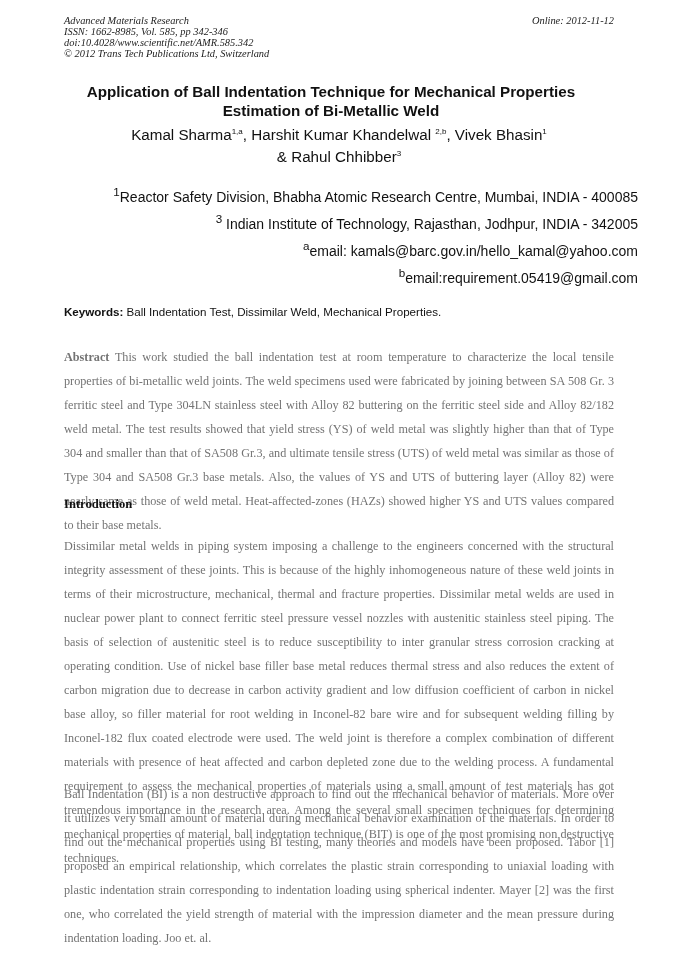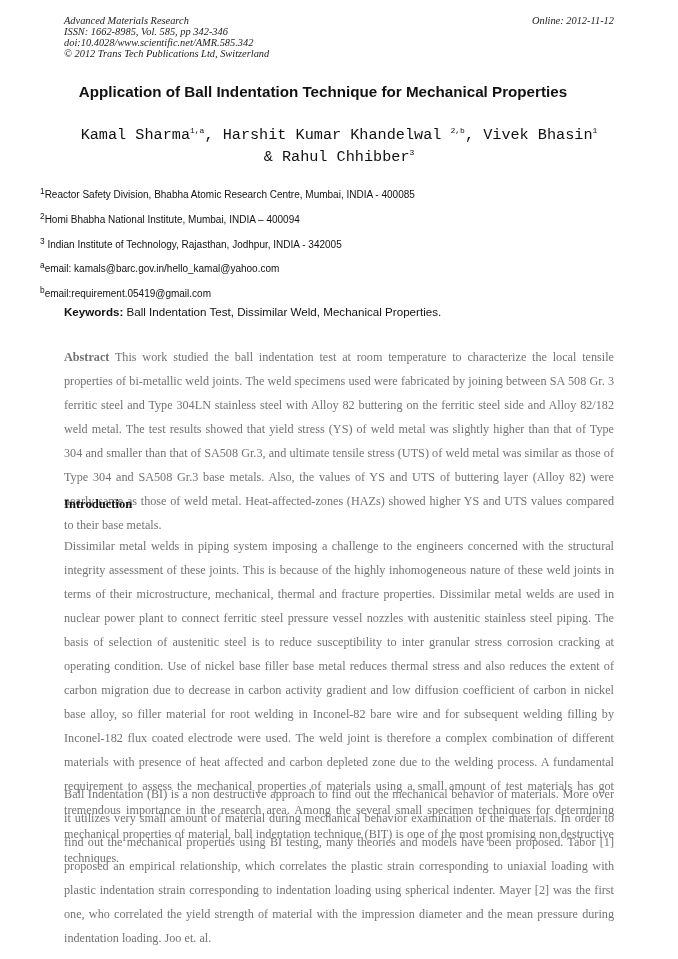--- a/index.html
+++ b/index.html
@@ -3,28 +3,28 @@
 <meta charset="utf-8">
 <style>
   html, body { margin: 0; padding: 0; background: #ffffff; }
   body { width: 678px; height: 959px; position: relative; overflow: hidden; color: #111; }
   .page { position: absolute; left: 0; top: 0; width: 678px; height: 959px; background: #fff; }
 
   .hdr { position: absolute; font-family: "Liberation Serif", serif; font-style: italic; font-size: 10.4px; line-height: 11px; color: #222; }
   .hdr-left { left: 64px; top: 15px; }
   .hdr-right { right: 64px; top: 15px; text-align: left; }
 
-  .title { position: absolute; left: 24px; width: 598px; top: 82px; text-align: center;
+  .title { position: absolute; left: 32px; width: 598px; top: 82px; text-align: center;
            font-family: "Liberation Sans", sans-serif; font-weight: bold; font-size: 15.2px; line-height: 19px; color: #111; }
   .authors { position: absolute; left: 40px; width: 598px; top: 124px; text-align: center;
-             font-family: Liberation Mono, monospace; font-size: 15.2px; line-height: 22px; color: #111; }
+             font-family: Liberation Sans, sans-serif; font-size: 15.2px; line-height: 22px; color: #111; }
   .authors sup, .affil sup { font-size: 8px; vertical-align: super; line-height: 0; }
 
-  .affils { position: absolute; left: 40px; width: 598px; top: 181px; text-align: left;
-            font-family: "Liberation Sans", sans-serif; font-size: 10px; line-height: 21.5px; color: #111; }
+  .affils { position: absolute; left: 40px; width: 598px; top: 181px; text-align: right;
+            font-family: "Liberation Sans", sans-serif; font-size: 14px; line-height: 21.5px; color: #111; }
   .affils div { white-space: nowrap; }
 
   .keywords { position: absolute; left: 64px; top: 305px; width: 560px;
               font-family: "Liberation Sans", sans-serif; font-size: 11.6px; line-height: 14px; color: #111; }
   .keywords b { font-weight: bold; }
 
   .body-text { position: absolute; left: 64px; width: 550px;
                font-family: "Liberation Serif", serif; font-size: 12.2px; line-height: 24px;
                text-align: justify; color: #737373; }
   .abstract { top: 345px; }
@@ -41,34 +41,34 @@
   <div class="hdr hdr-left">
     <div>Advanced Materials Research</div>
     <div>ISSN: 1662-8985, Vol. 585, pp 342-346</div>
     <div>doi:10.4028/www.scientific.net/AMR.585.342</div>
     <div>© 2012 Trans Tech Publications Ltd, Switzerland</div>
   </div>
   <div class="hdr hdr-right">Online: 2012-11-12</div>
 
   <div class="title">
     <div>Application of Ball Indentation Technique for Mechanical Properties</div>
+    <div>Estimation of Bi-Metallic Weld</div>
   </div>
 
   <div class="authors">
     <div>
       <span>Kamal Sharma</span><sup>1,a</sup><span>, </span><span>Harshit Kumar Khandelwal </span><sup>2,b</sup><span>, </span><span>Vivek Bhasin</span><sup>1</sup>
     </div>
     <div>
       <span>&amp; Rahul Chhibber</span><sup>3</sup>
     </div>
   </div>
 
   <div class="affils">
     <div><sup>1</sup><span>Reactor Safety Division, Bhabha Atomic Research Centre, Mumbai, INDIA - 400085</span></div>
-    <div><sup>2</sup><span>Homi Bhabha National Institute, Mumbai, INDIA – 400094</span></div>
     <div><sup>3</sup><span> Indian Institute of Technology, Rajasthan, Jodhpur, INDIA - 342005</span></div>
     <div><sup>a</sup><span>email: kamals@barc.gov.in/hello_kamal@yahoo.com</span></div>
     <div><sup>b</sup><span>email:requirement.05419@gmail.com</span></div>
   </div>
 
   <div class="keywords"><b>Keywords:</b><span> Ball Indentation Test, Dissimilar Weld, Mechanical Properties.</span></div>
 
   <div class="body-text abstract"><b>Abstract</b><span> This work studied the ball indentation test at room temperature to characterize the local tensile properties of bi-metallic weld joints. The weld specimens used were fabricated by joining between SA 508 Gr. 3 ferritic steel and Type 304LN stainless steel with Alloy 82 buttering on the ferritic steel side and Alloy 82/182 weld metal. The test results showed that yield stress (YS) of weld metal was slightly higher than that of Type 304 and smaller than that of SA508 Gr.3, and ultimate tensile stress (UTS) of weld metal was similar as those of Type 304 and SA508 Gr.3 base metals. Also, the values of YS and UTS of buttering layer (Alloy 82) were nearly same as those of weld metal. Heat-affected-zones (HAZs) showed higher YS and UTS values compared to their base metals.</span></div>
 
   <div class="intro-head">Introduction</div>

